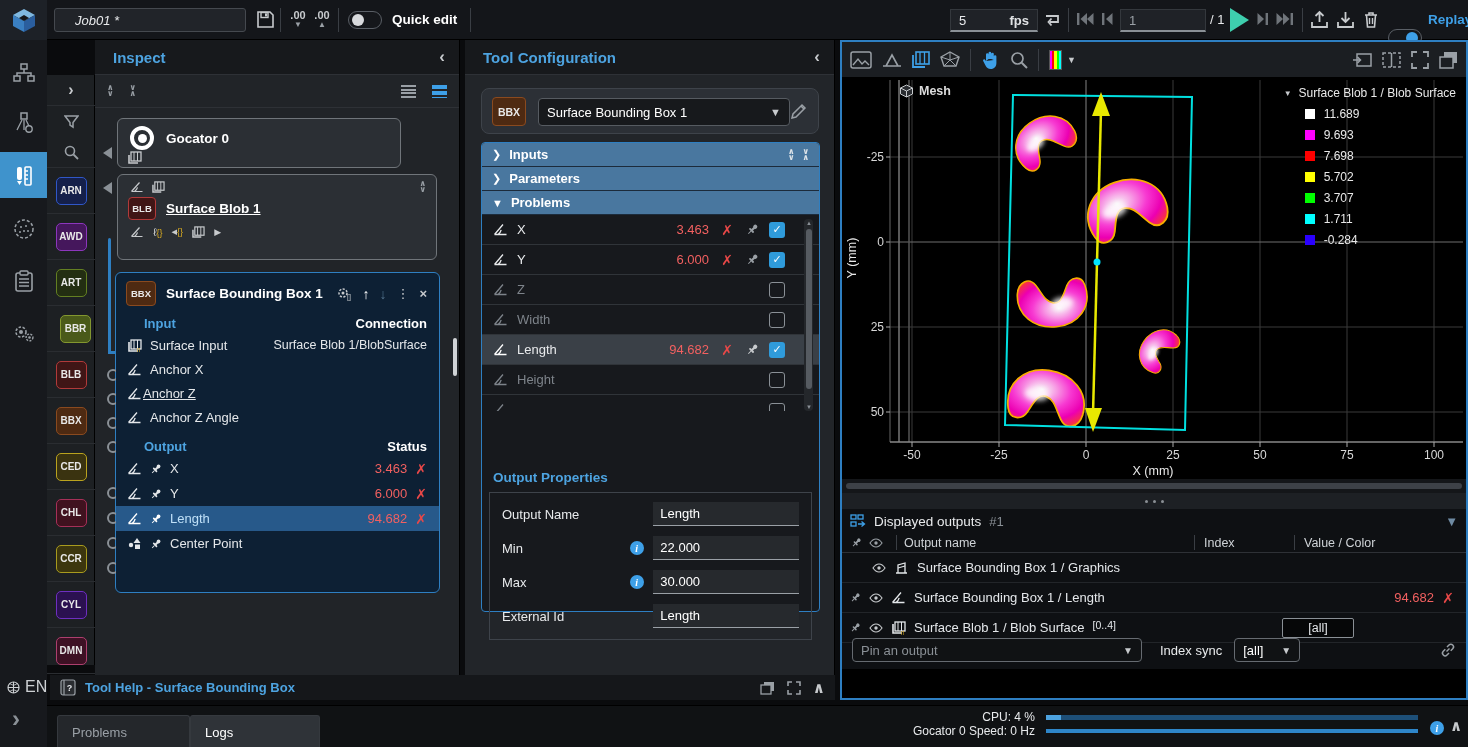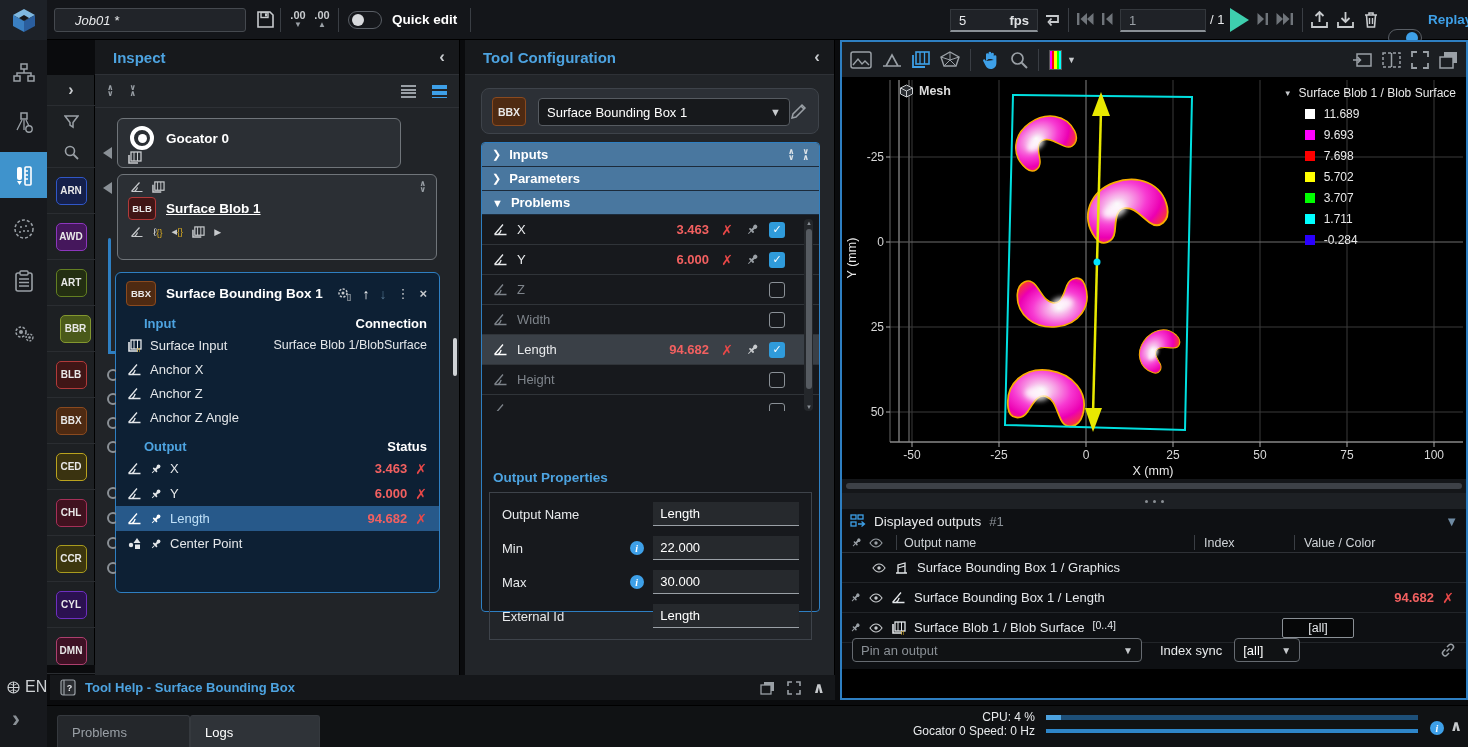--- a/index.html
+++ b/index.html
@@ -3,21 +3,21 @@
 <meta charset="utf-8">
 <style>
   * { margin:0; padding:0; box-sizing:border-box; }
   html,body { background:#060708; }
   body { font-family:"Liberation Sans","DejaVu Sans",sans-serif; color:#d6d9dc; }
   #app { position:relative; width:1468px; height:747px; background:#0a0b0d; overflow:hidden; }
   .abs { position:absolute; }
   .row { display:flex; align-items:center; }
   .sep-v { width:1px; background:#3a3e44; }
   .blue { color:#4da3e0; }
-  .redval { color:#f26060; font-weight:bold;text-align:right; }
+  .redval { color:#f26060; font-weight:normal;text-align:right; }
   .xmark { color:#e84848; font-weight:bold; font-size:14px; line-height:1; }
 
   
   #topbar { left:0; top:0; width:1468px; height:40px; background:#14161a; border-bottom:1px solid #000; }
   #logo-tile { left:0; top:0; width:47px; height:40px; background:#1d2127; display:flex; align-items:center; justify-content:center; }
   .inputbox { background:#212429; border:1px solid #45494f; border-radius:3px; color:#e8eaec; font-size:13px; display:flex; align-items:center; padding:0 20px; }
   .underbox { background:#1f2227; border:1px solid #34383d; border-bottom:2px solid #8a9096; color:#e8eaec; font-size:13px; display:flex; align-items:center; padding:0 8px; }
   .toggle { width:34px; height:18px; border-radius:9px; background:#15171b; border:1px solid #5a5f66; position:relative; }
   .toggle .knob { position:absolute; top:2px; width:12px; height:12px; border-radius:50%; background:#d8dadd; }
   .toggle.off .knob { left:3px; }
@@ -450,21 +450,21 @@
             </svg>
           </span>
         <span style="margin-left:7px;">Anchor X</span>
       </div>
       <div class="io-row">
         <span class="icon16">
             <svg width="15" height="13" viewBox="0 0 15 13">
               <path d="M1.5 11.5h12M1.5 11.5L10 1.5M5 11.5a8 8 0 0 0 3.2-4.6" fill="none" stroke="#e4e7ea" stroke-width="1.3"></path>
             </svg>
           </span>
-        <span style="margin-left:7px;">Anchor Z</span>
+        <span style="text-decoration:underline;">Anchor Z</span>
       </div>
       <div class="io-row">
         <span class="icon16">
             <svg width="15" height="13" viewBox="0 0 15 13">
               <path d="M1.5 11.5h12M1.5 11.5L10 1.5M5 11.5a8 8 0 0 0 3.2-4.6" fill="none" stroke="#e4e7ea" stroke-width="1.3"></path>
             </svg>
           </span>
         <span style="margin-left:7px;">Anchor Z Angle</span>
       </div>
 

